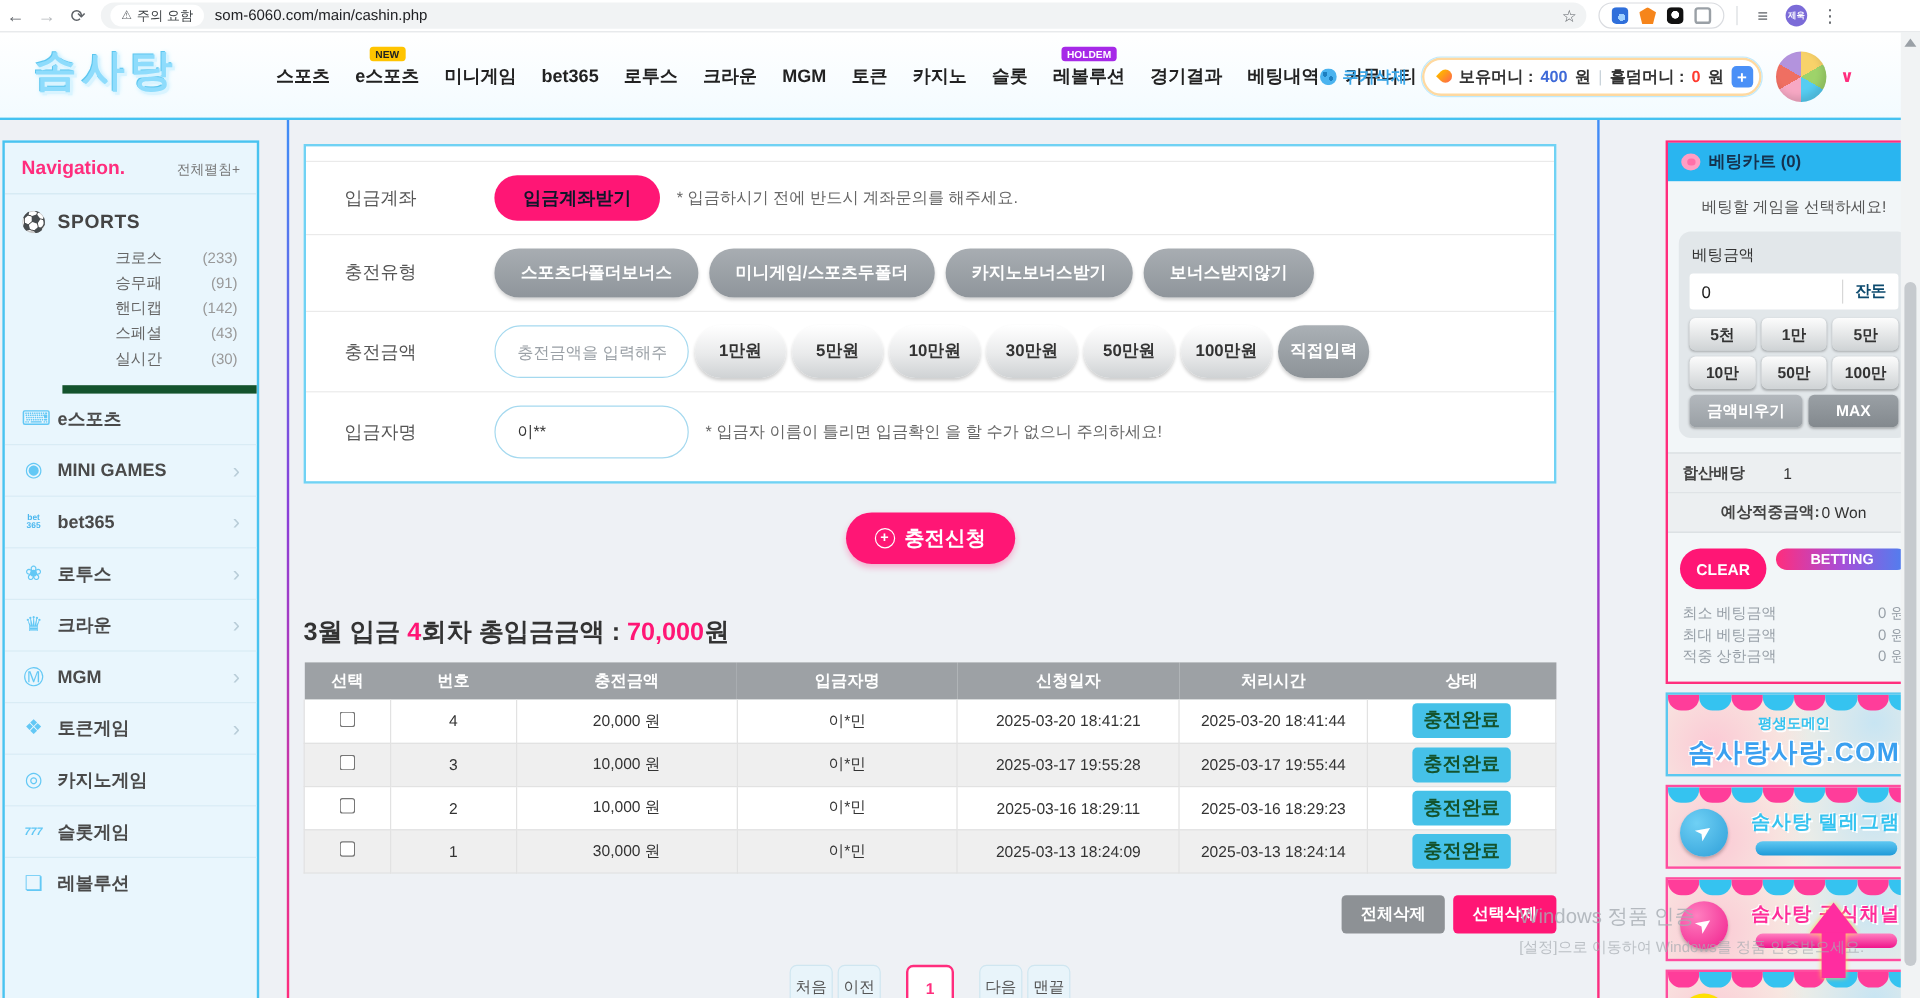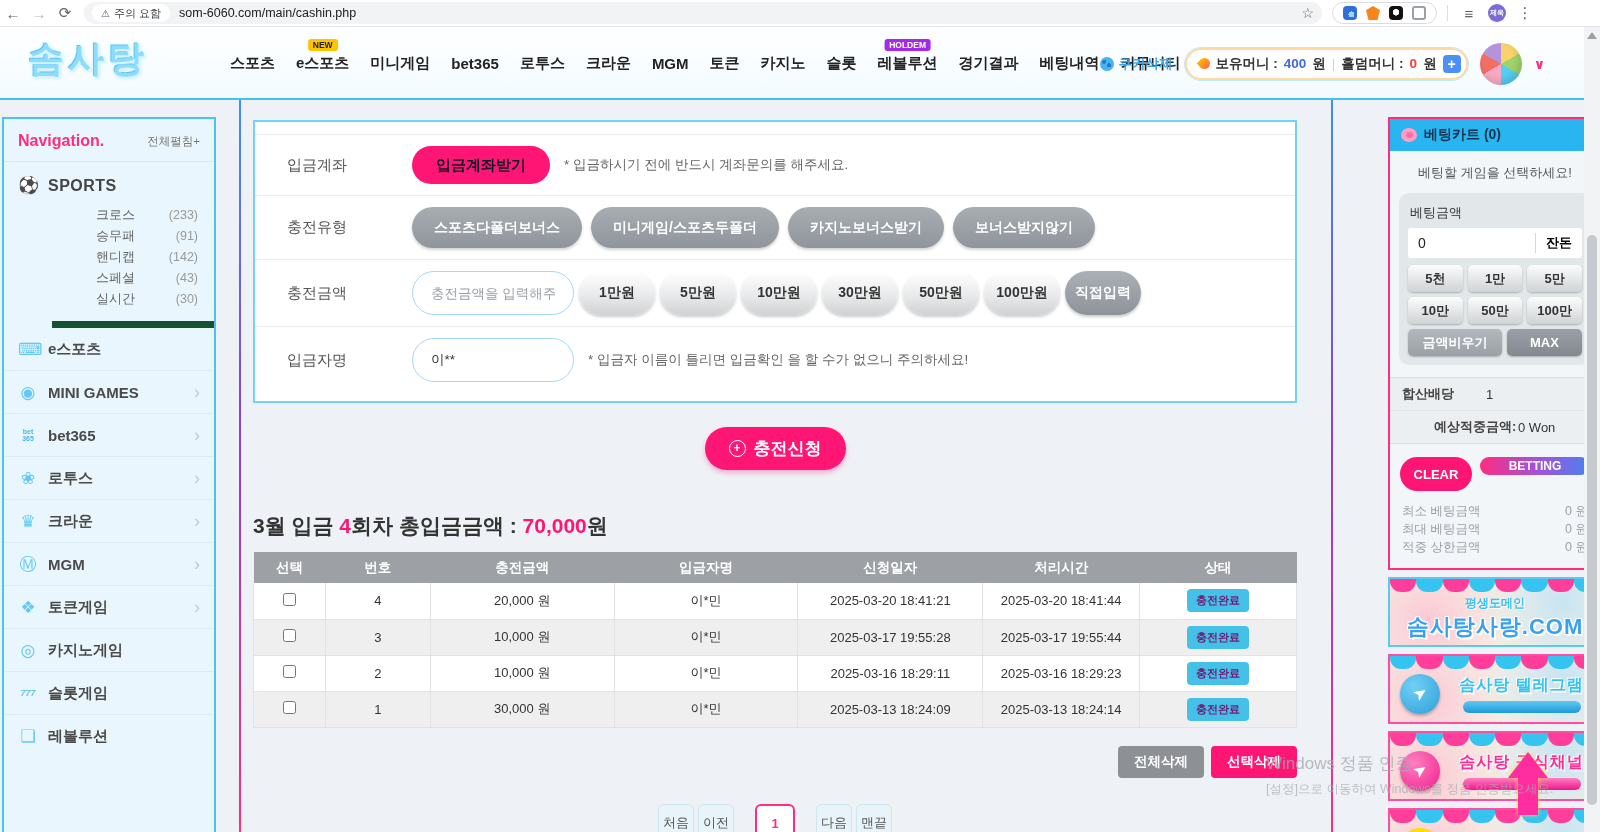--- a/index.html
+++ b/index.html
@@ -84,40 +84,40 @@
   .hist-title { margin-top:42px; font-size:21px; font-weight:bold; color:#333; }
   .hl { color:#ff1675; }
 
   table.hist { margin-top:12px; width:1044px; border-collapse:collapse; }
   table.hist thead th { background:#9da1a5; color:#fff; font-size:13.5px; font-weight:bold; height:31px; }
   table.hist tbody td { height:36px; text-align:center; font-size:13px; color:#333; border-right:1px solid #e2e2e2; border-bottom:1px solid #e2e2e2; }
   table.hist tbody td:first-child { border-left:1px solid #e2e2e2; }
   table.hist tbody tr:nth-child(even) { background:#fff; }
   table.hist tbody tr:nth-child(odd) { background:#fff; }
   table.hist tbody tr.alt { background:#efefef; }
-  .status-badge { display:inline-block; background:#45c1e8; color:#701a75; font-size:11px; font-weight:bold; border-radius:4px; padding:4px 9px; cursor:pointer; }
+  .status-badge { display:inline-block; background:#45c1e8; color:#14532d; font-size:16px; font-weight:bold; border-radius:4px; padding:4px 9px; cursor:pointer; }
   .del-row { margin-top:18px; display:flex; justify-content:flex-end; gap:7px; }
   .btn-del-all { background:#8d9195; color:#fff; border:none; border-radius:4px; height:32px; padding:0 16px; font-size:13.5px; font-weight:bold; cursor:pointer; }
   .btn-del-sel { background:#ff1675; color:#fff; border:none; border-radius:4px; height:32px; padding:0 16px; font-size:13.5px; font-weight:bold; cursor:pointer; }
   .pager { margin-top:26px; display:flex; justify-content:center; align-items:center; gap:4px; }
   .pg { width:36px; height:39px; background:#e8f4fa; border:1px solid #cfe6f0; border-radius:6px; font-size:13px; color:#555; cursor:pointer; }
   .pg.cur { background:#fff; border:2px solid #ff2d7d; color:#ff2d7d; font-weight:bold; margin:0 17px; width:40px; }
 
   
   .rail { position:absolute; left:1340px; top:100px; width:214px; bottom:0; z-index:1;margin-left:48px; }
   .cart { margin-top:17px; border:2px solid #ff2d7d; background:#f2f6f8; }
   .cart-head { height:32px; background:#29b5f0; display:flex; align-items:center; gap:7px; padding:0 11px; color:#15324e; font-size:14px; font-weight:bold; }
   .pig-icon { width:16px; height:14px; background:#ff9ec4; border-radius:50%; position:relative; }
   .pig-icon::after { content:""; position:absolute; left:5px; top:4px; width:7px; height:6px; background:#ff6fa8; border-radius:3px; }
   .cart-msg { text-align:center; font-size:13px; color:#555; padding:13px 0 11px 0; }
   .cart-box { margin:0 9px; background:#e2e7ea; border-radius:10px; padding:9px; }
   .bet-label { font-size:13px; color:#333; margin:2px 0 6px 2px; }
   .bet-input-row { background:#fff; border-radius:3px; height:30px; display:flex; align-items:center; }
   .bet-input { border:none; outline:none; flex:1; padding:0 10px; font-size:14px; color:#222; width:100px; background:transparent; font-family:inherit; }
-  .change-btn { border-left:1px solid #d7d7d7; height:20px; display:flex; align-items:center; padding:0 10px; font-size:13px; font-weight:bold; color:#000000; cursor:pointer; }
+  .change-btn { border-left:1px solid #d7d7d7; height:20px; display:flex; align-items:center; padding:0 10px; font-size:13px; font-weight:bold; color:#0c4a6e; cursor:pointer; }
   .chip-grid { display:grid; grid-template-columns:1fr 1fr 1fr; gap:5px; margin-top:7px; }
   .chip { background:linear-gradient(180deg,#fcfcfc,#cfd3d5); border:none; border-radius:5px; height:27px; font-size:13px; font-weight:bold; color:#333; cursor:pointer; box-shadow:0 1px 2px rgba(0,0,0,.25); }
   .chip-row2 { display:grid; grid-template-columns:1.25fr 1fr; gap:5px; margin-top:5px; }
   .chip.dark1 { background:linear-gradient(180deg,#b3b8bd,#9aa0a5); color:#fff; }
   .chip.dark2 { background:linear-gradient(180deg,#9aa0a5,#83898e); color:#fff; }
   .odds-row { display:flex; align-items:center; margin-top:12px; border-top:1px solid #d8dde0; padding:7px 12px; font-size:13px; color:#333; background:#eceff1; }
   .odds-row.second { border-top:1px solid #dfe3e6; border-bottom:1px solid #d8dde0; }
   .odds-row .k { width:84px; font-weight:bold; color:#444; }
   .cart-btns { display:flex; gap:8px; margin:13px 10px 0 10px; }
   .clear-btn { background:#ff1675; border:none; color:#fff; font-weight:bold; font-size:13px; border-radius:17px; height:34px; width:72px; cursor:pointer; }

